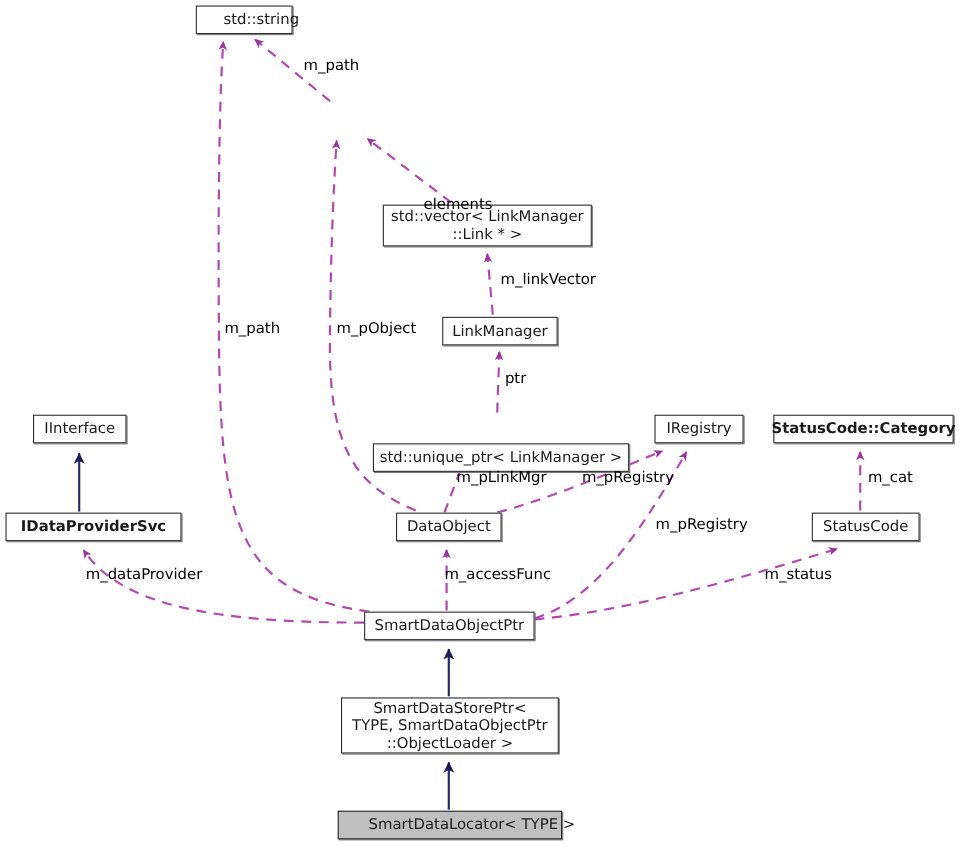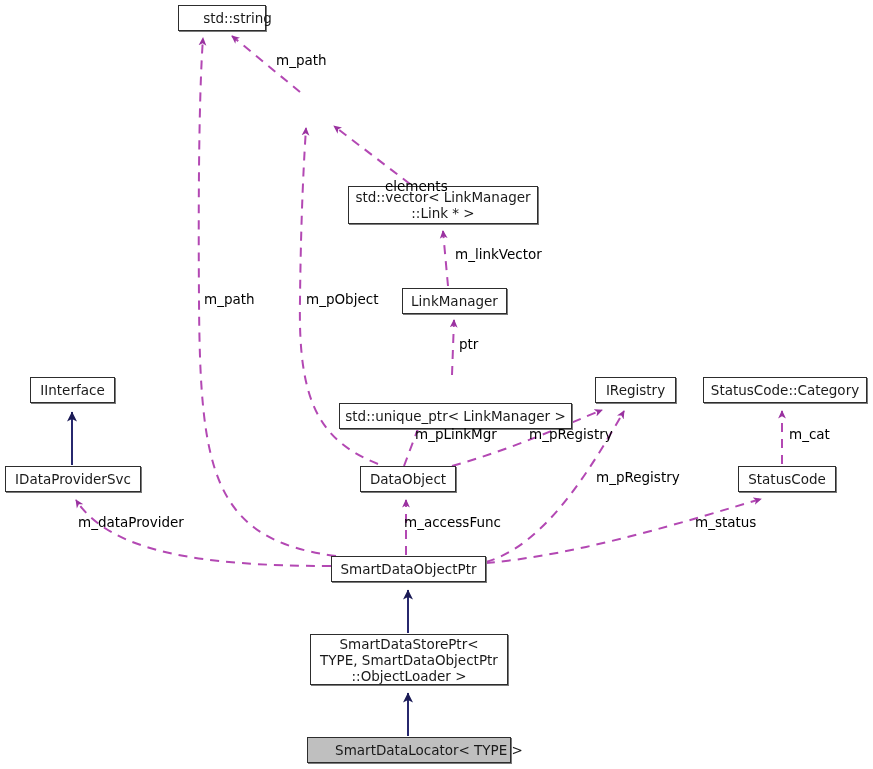--- a/index.html
+++ b/index.html
@@ -97,23 +97,23 @@
 ::Link * &gt;</div>
 
   <div class="node" style="left:402px;top:288px;width:105px;height:26px;">LinkManager</div>
 
   <div class="node" style="left:30px;top:377px;width:85px;height:26px;text-align:right;">IInterface</div>
 
   <div class="node" style="left:339px;top:377px;width:233px;height:26px;margin-top:26px;">std::unique_ptr&lt; LinkManager &gt;</div>
 
   <div class="node" style="left:595px;top:377px;width:81px;height:26px;">IRegistry</div>
 
-  <div class="node" style="left:703px;top:377px;width:164px;height:26px;">StatusCode::Category</div>
+  <div class="node" style="left:703px;top:377px;width:164px;height:26px;font-weight:bold;">StatusCode::Category</div>
 
-  <div class="node" style="left:5px;top:466px;width:136px;height:26px;">IDataProviderSvc</div>
+  <div class="node" style="left:5px;top:466px;width:160px;height:26px;font-weight:bold;">IDataProviderSvc</div>
 
   <div class="node" style="left:360px;top:466px;width:96px;height:26px;">DataObject</div>
 
   <div class="node" style="left:738px;top:466px;width:98px;height:26px;">StatusCode</div>
 
   <div class="node" style="left:331px;top:556px;width:155px;height:26px;">SmartDataObjectPtr</div>
 
   <div class="node" style="left:310px;top:634px;width:198px;height:51px;">SmartDataStorePtr&lt;
 TYPE, SmartDataObjectPtr
 ::ObjectLoader &gt;</div>

